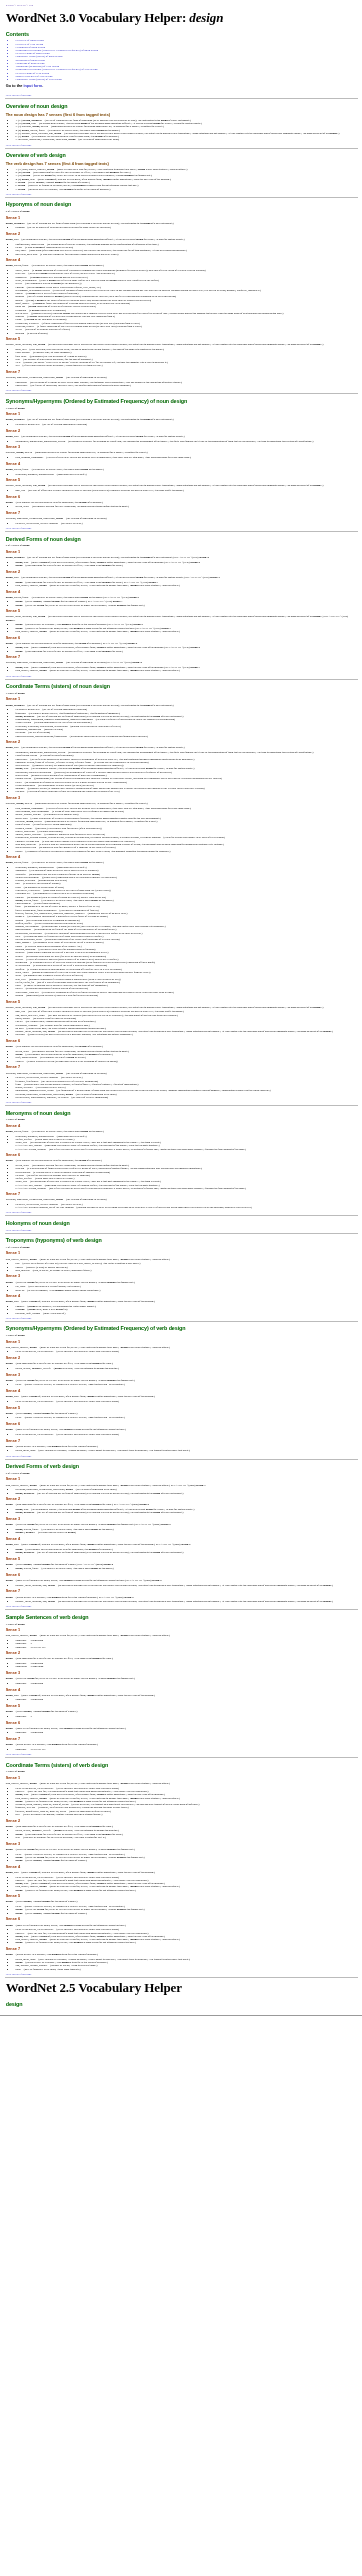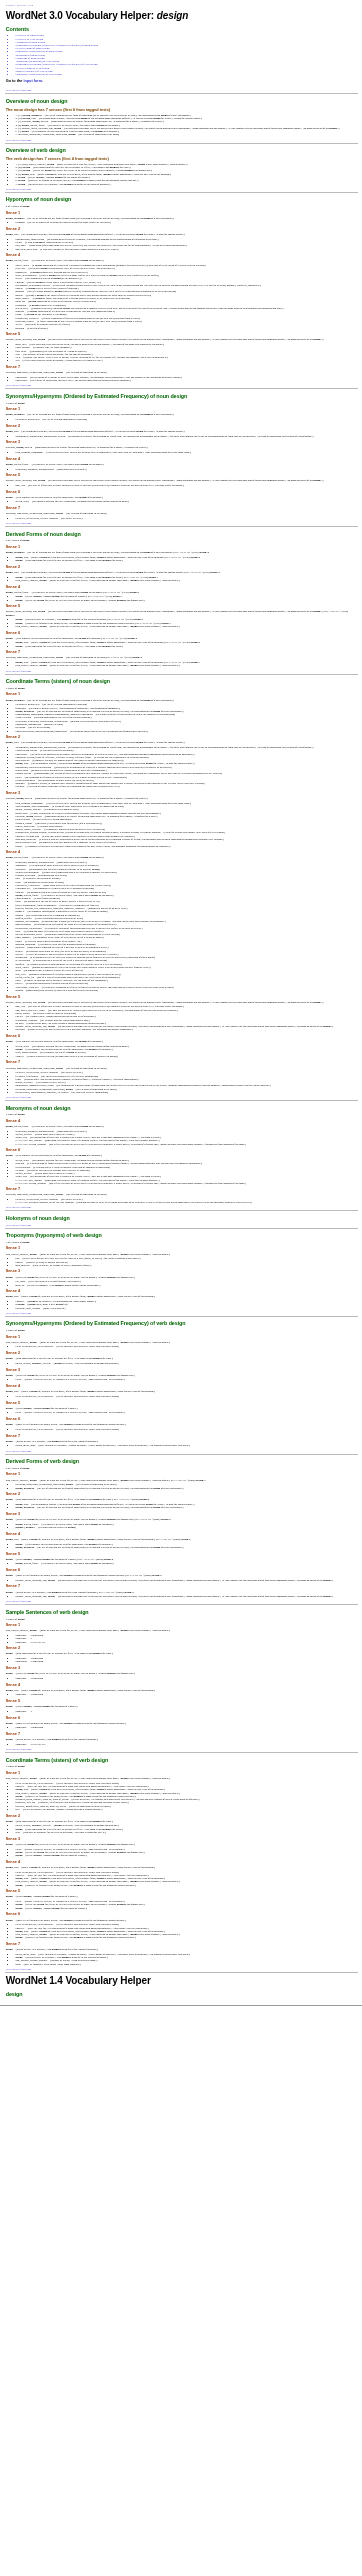--- a/index.html
+++ b/index.html
@@ -19,22 +19,22 @@
     background:#fff;
   }
   .breadcrumb{
     font-family:"Liberation Serif","DejaVu Serif",serif;
     font-size:2.7px;
     color:#5533aa;
     letter-spacing:0.1px;
     margin:1px 0 3.1px 0.5px;
   }
   h1.title{
-    font-family:Liberation Sans, sans-serif;
-    font-size:10px;
+    font-family:Liberation Serif, serif;
+    font-size:13px;
     font-weight:bold;
     margin:2.1px 0 5.2px 0.5px;
     color:#000;
     letter-spacing:-0.1px;
   }
   h1.title i{font-style:italic;}
   h2.sec{
     font-family:"Liberation Sans","DejaVu Sans",sans-serif;
     font-size:5.4px;
     font-weight:bold;
@@ -681,18 +681,18 @@
         <li>intend, mean, think -- (have in mind as a purpose; <i>"I mean no harm"; "I only meant to help you"; "She didn't think to harm me"; "We thought to return early that night"</i>)</li>
         <li><b>design</b> -- (intend or have as a purpose; <i>"She <b>design</b>ed to go far in the world of business"</i>)</li>
         <li>aim, purpose, purport, propose -- (propose or intend; <i>"I aim to arrive at noon"</i>)</li>
         <li>think -- (have or formulate in the mind; <i>"think good thoughts"</i>)</li>
       </ul>
       <div class="gototop"><a href="#">Go to the top of this page.</a></div>
       <hr>
     </div>
 
   <h1 class="title">
-    <span>WordNet 1.4 Vocabulary Helper</span>
+    <span>WordNet 2.5 Vocabulary Helper</span>
   </h1>
   <h2 class="sec">design</h2>
 
 </div>
 
 
 </body></html>

